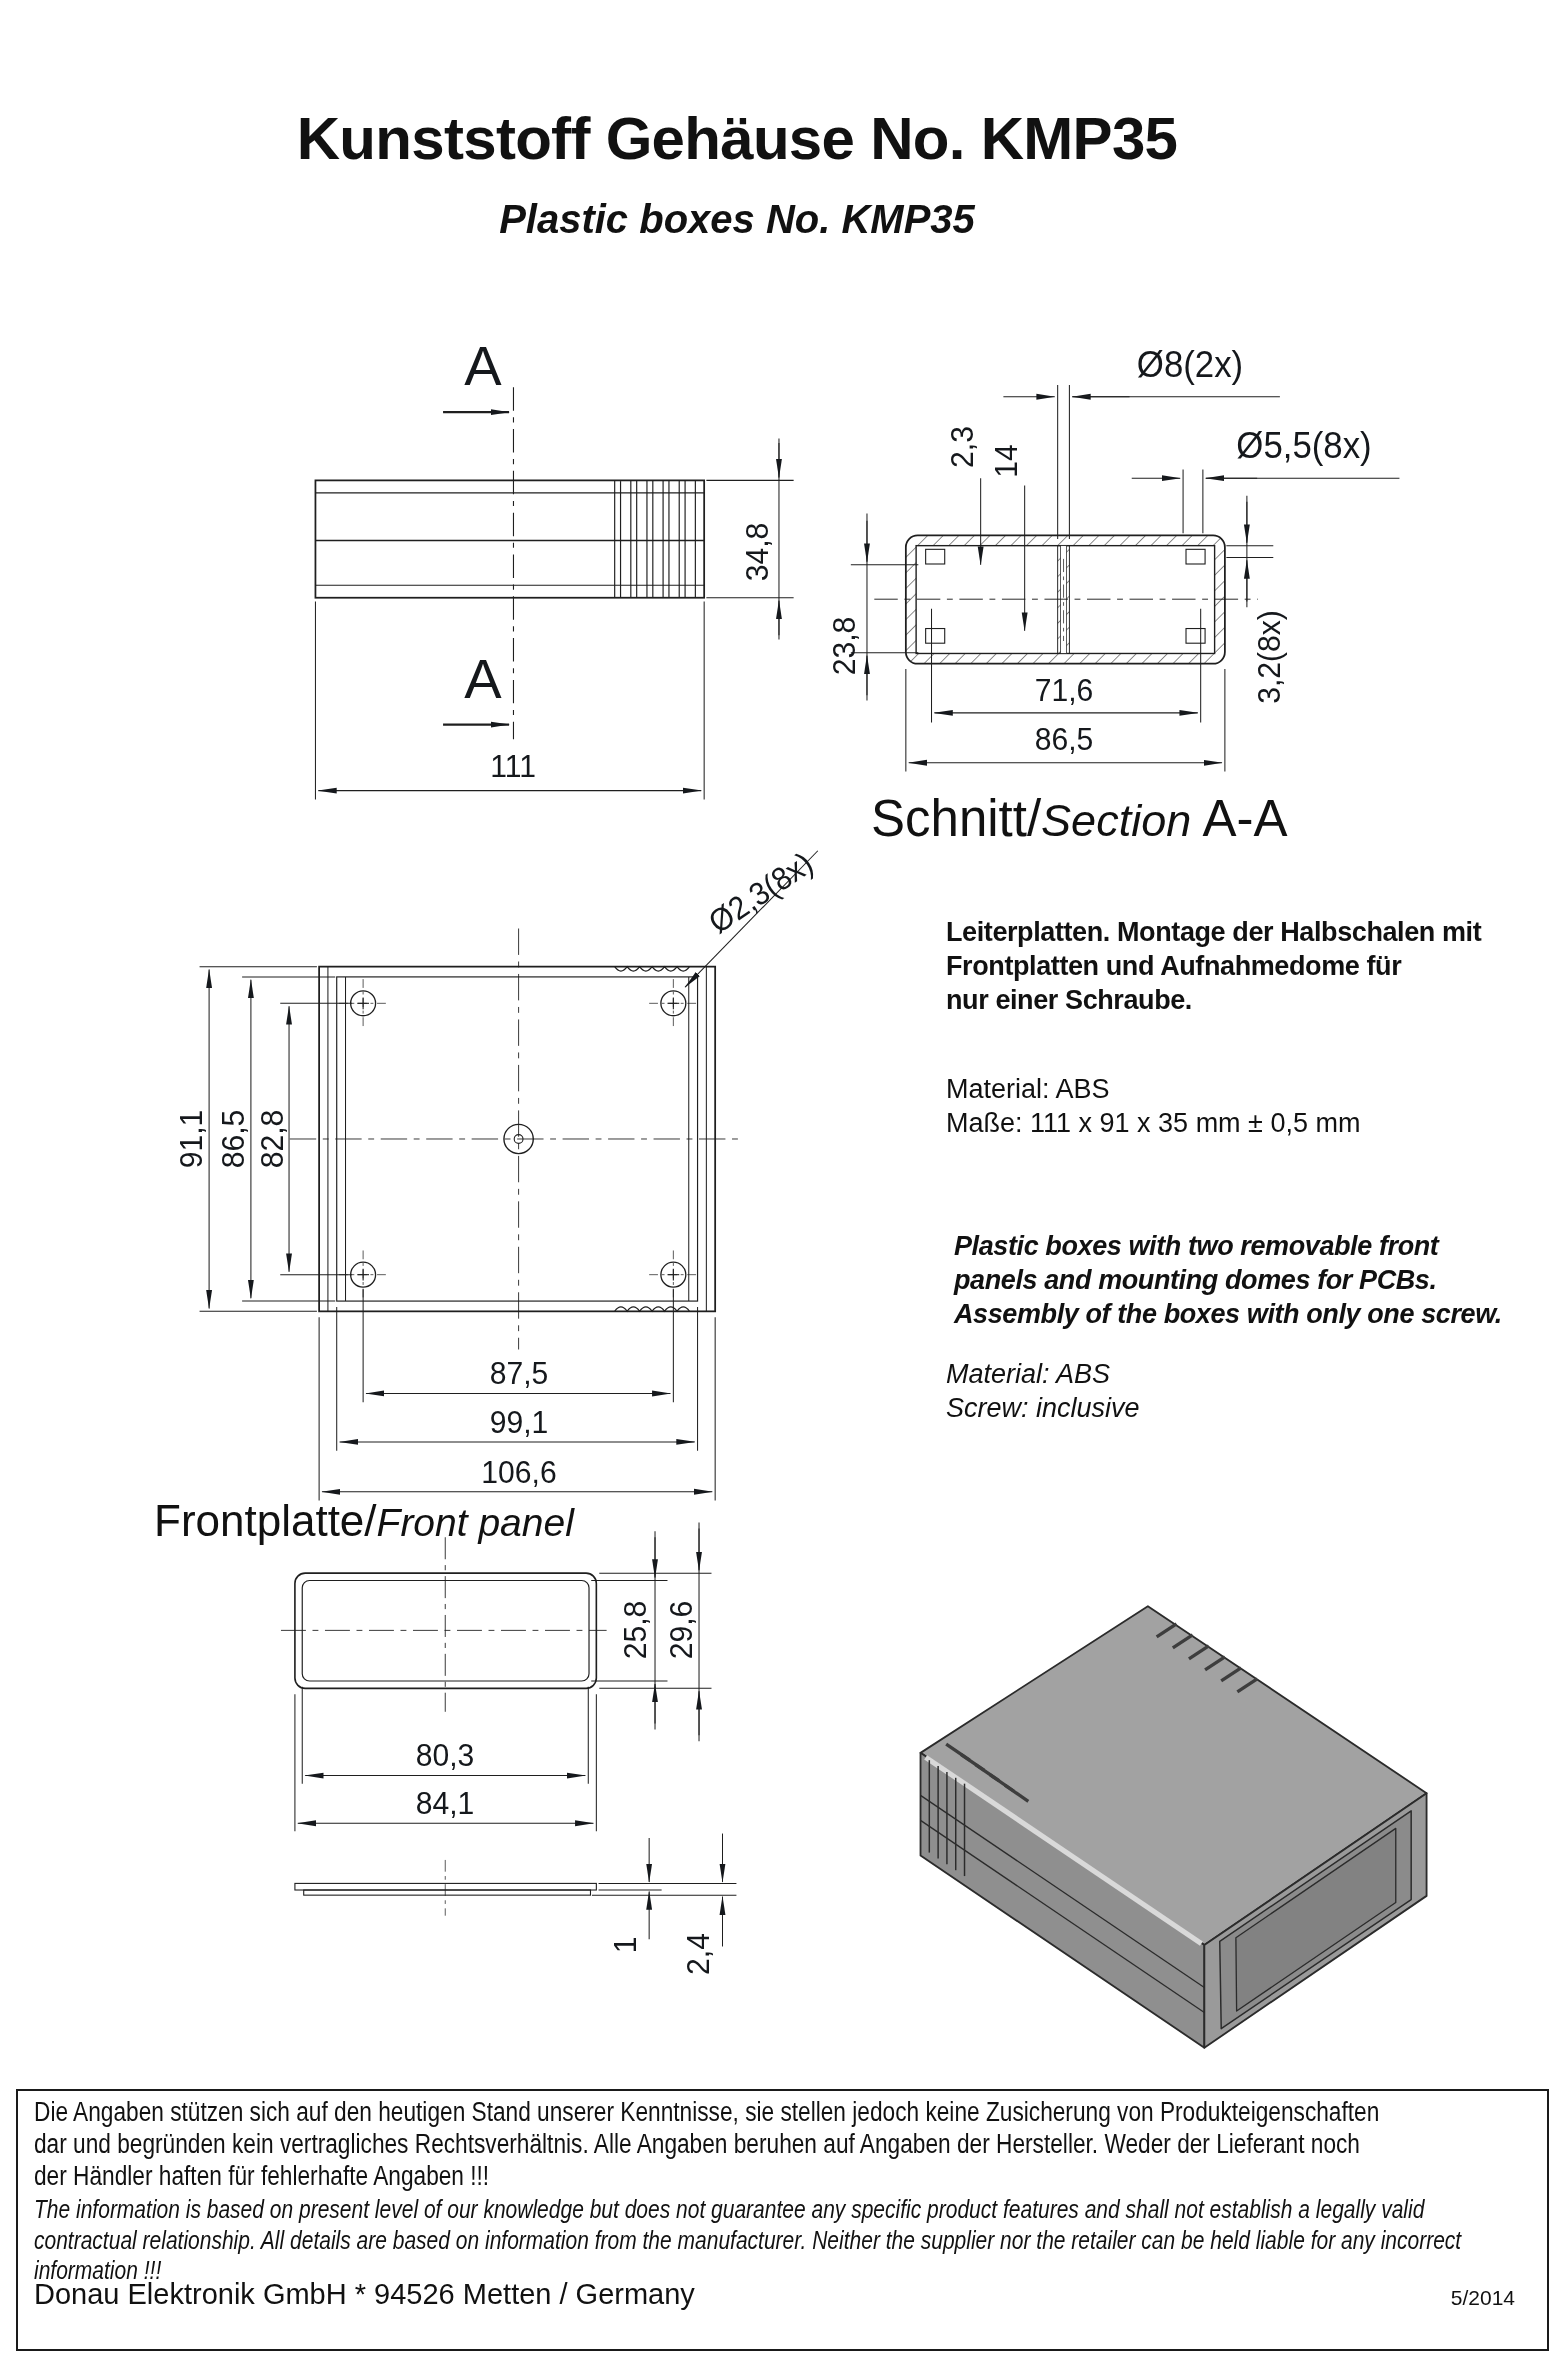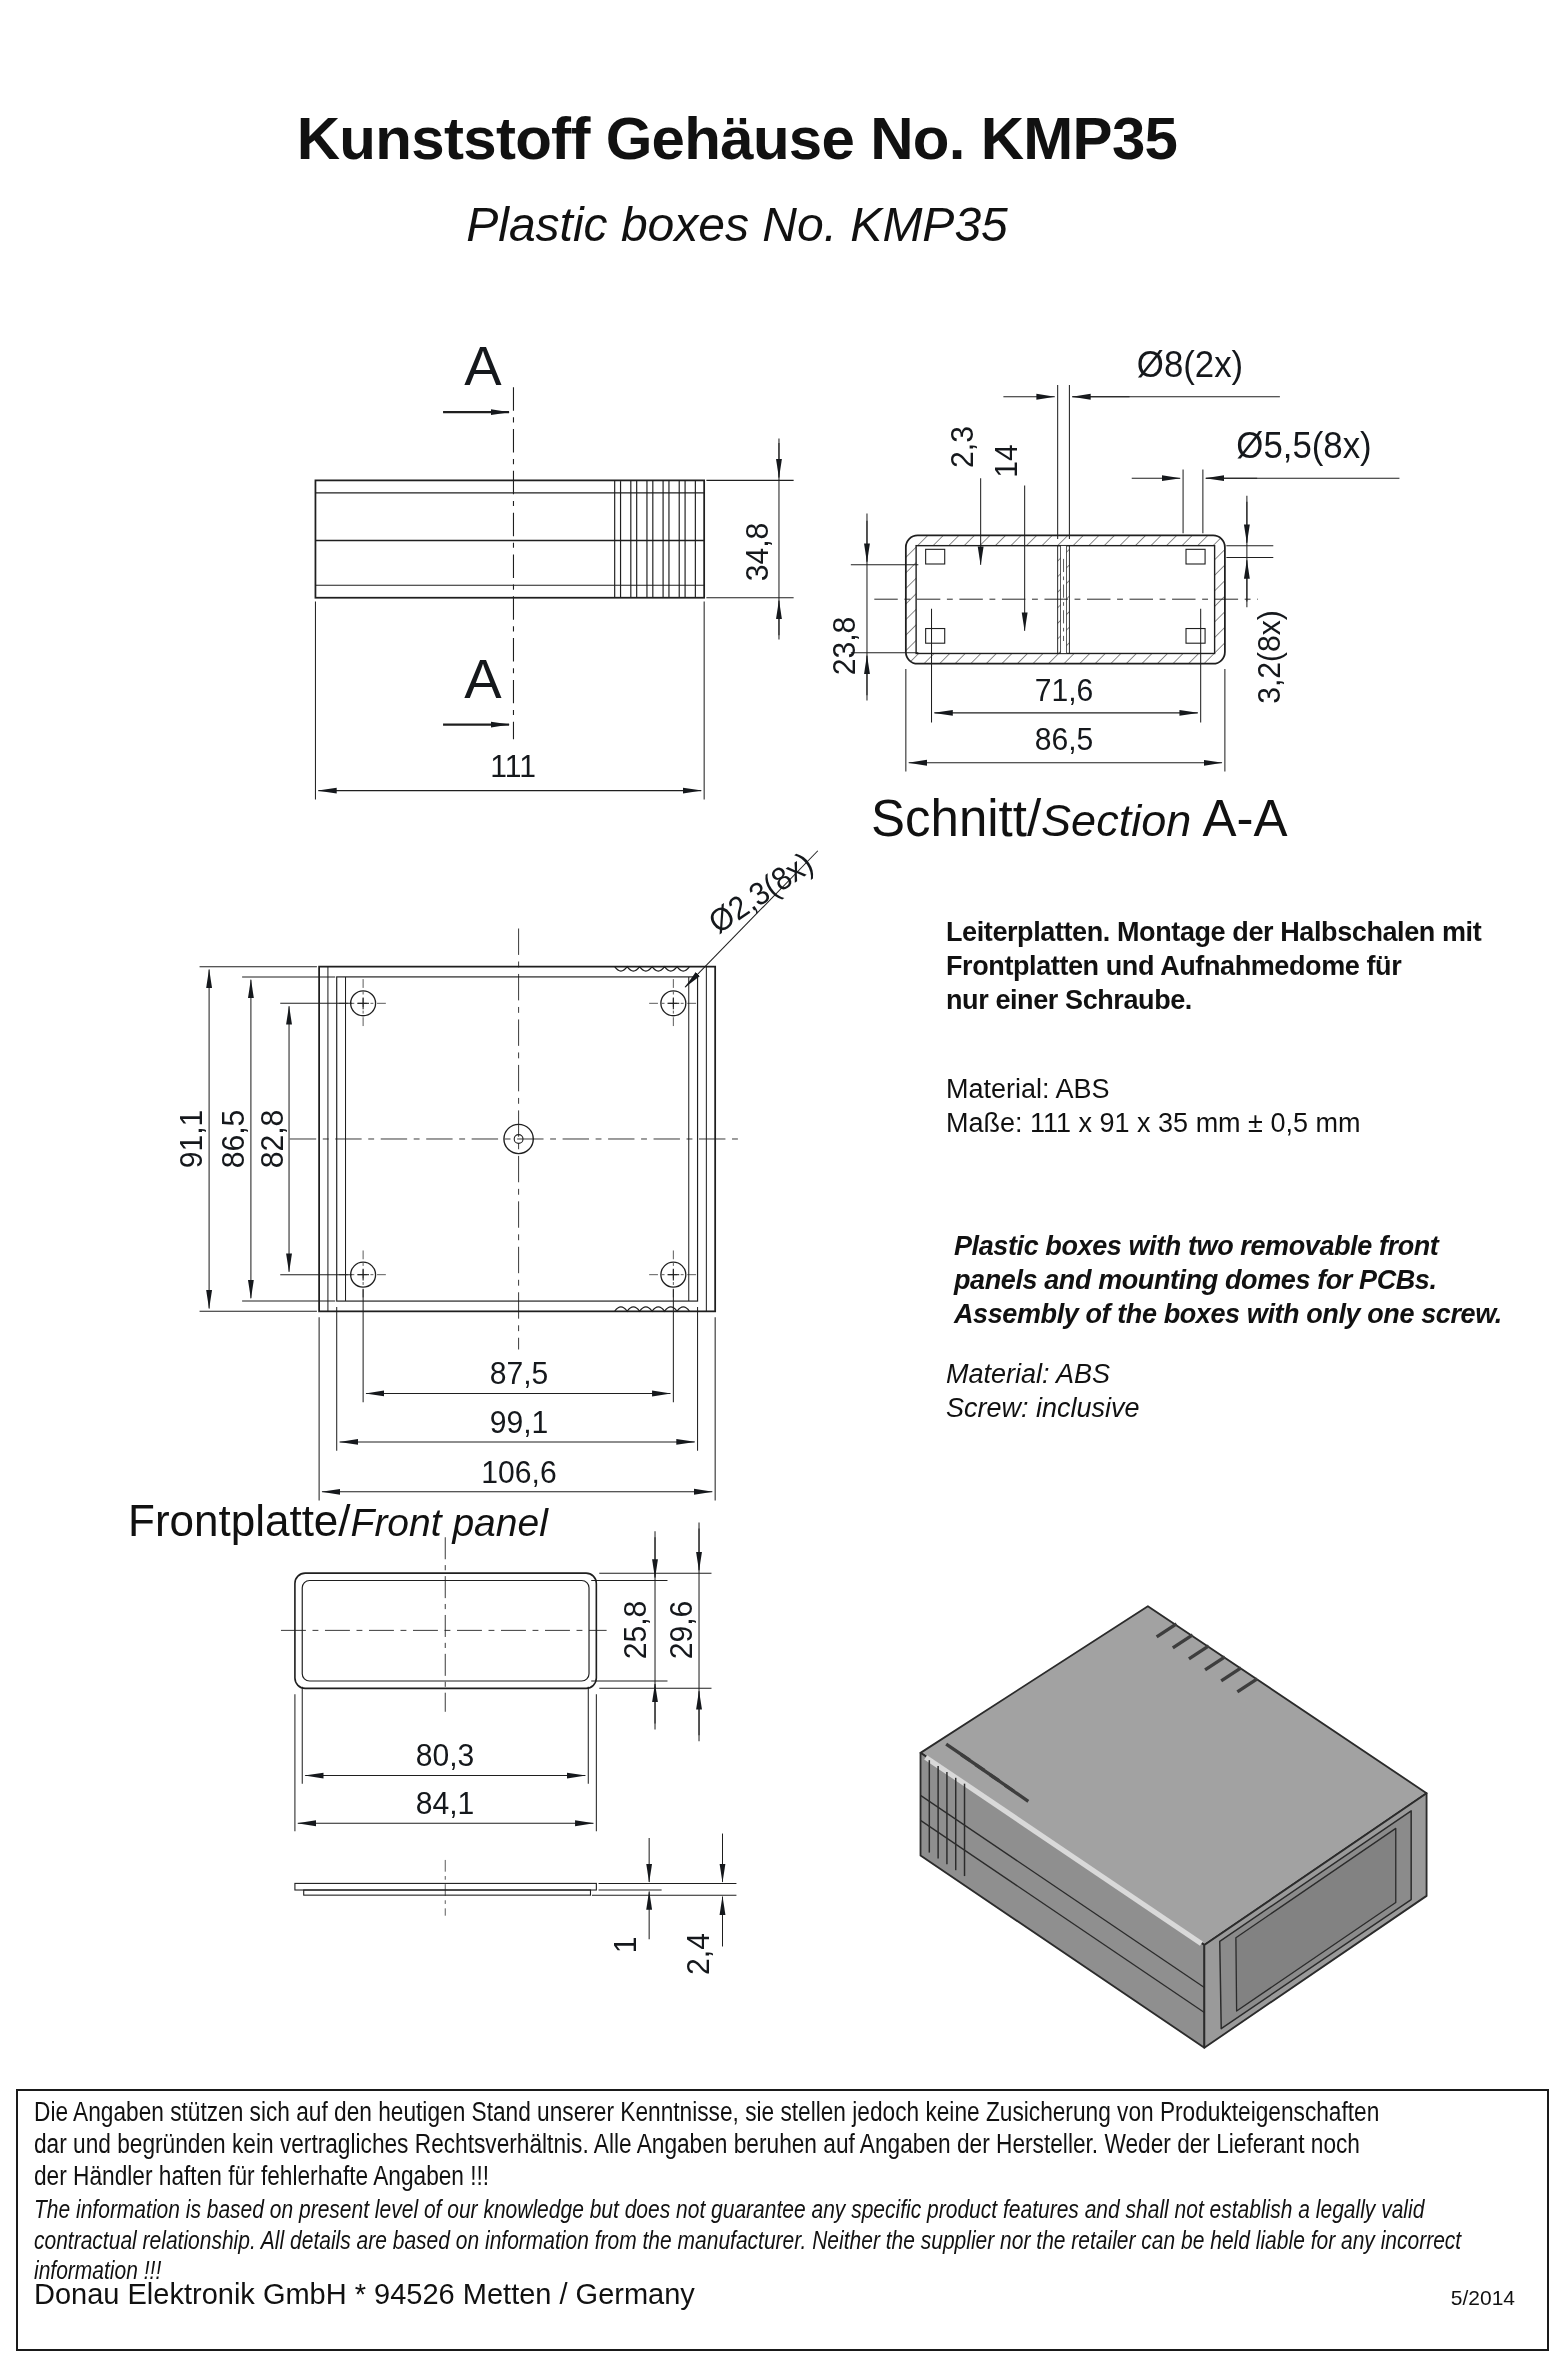--- a/index.html
+++ b/index.html
@@ -3,24 +3,24 @@
 <meta charset="utf-8">
 <style>
   html,body{margin:0;padding:0;background:#ffffff;}
   body{width:1566px;height:2377px;position:relative;overflow:hidden;
        font-family:"Liberation Sans",sans-serif;color:#111;}
   .abs{position:absolute;}
   
   .title-de{left:0;top:104px;width:1474px;text-align:center;
             font-size:60px;font-weight:bold;letter-spacing:-0.7px;white-space:nowrap;}
   .title-en{left:0;top:197px;width:1474px;text-align:center;
-            font-size:48px;font-weight:normal;font-style:italic;white-space:nowrap;}
+            font-size:40px;font-weight:bold;font-style:italic;white-space:nowrap;}
   .h-section{left:871px;top:789px;font-size:51px;white-space:nowrap;}
   .h-section .it{font-size:45px;font-style:italic;}
-  .h-frontpanel{left:128px;top:1496px;font-size:44px;white-space:nowrap;}
+  .h-frontpanel{left:154px;top:1496px;font-size:44px;white-space:nowrap;}
   .h-frontpanel .it{font-size:39px;font-style:italic;}
   
   .dim{position:absolute;font-size:32px;color:#15181c;white-space:nowrap;
        transform:translate(-50%,-50%) scaleX(.94);}
   .dim.big{font-size:37px;}
   .dim.rot{transform:translate(-50%,-50%) rotate(-90deg) scaleX(.94);}
   .dim.diag{transform:translate(-50%,-50%) rotate(-34deg) scaleX(.94);}
   .marker-a{position:absolute;font-size:56px;color:#15181c;
             transform:translate(-50%,-50%);}
   

